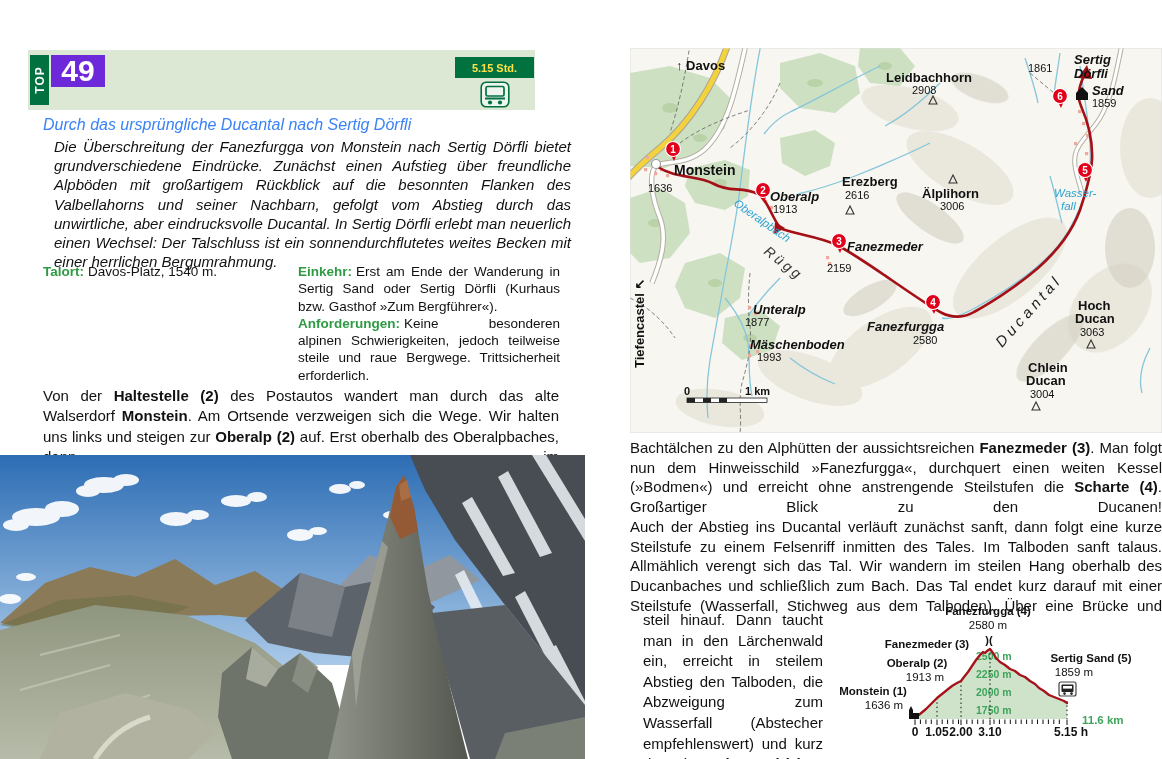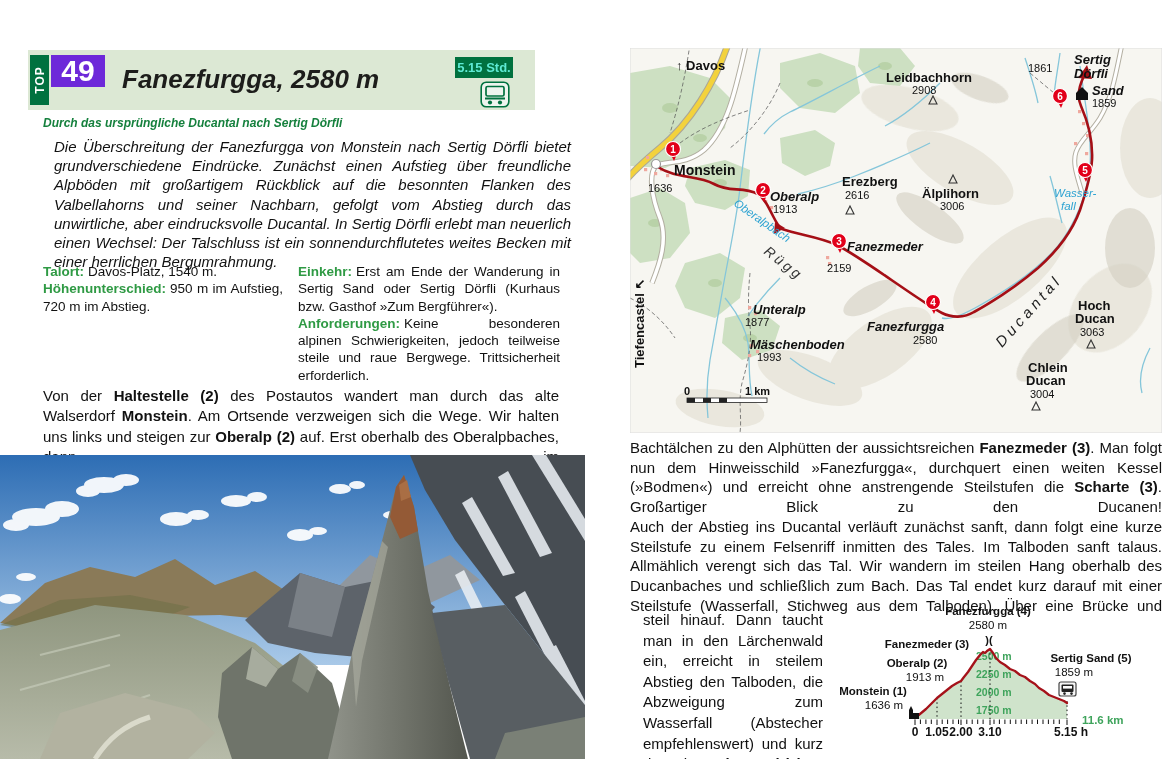--- a/index.html
+++ b/index.html
@@ -8,25 +8,25 @@
         font-family:"Liberation Sans",sans-serif;color:#111;overflow:hidden}
 
   
   .header-band{position:absolute;left:28px;top:50px;width:507px;height:60px;background:#dce8d4}
   .top-badge{position:absolute;left:2px;top:5px;width:19px;height:50px;background:#00713f;
              display:flex;align-items:center;justify-content:center}
   .top-badge span{transform:rotate(-90deg);color:#fff;font-weight:bold;font-size:12px;letter-spacing:1px}
   .route-number{position:absolute;left:23px;top:5px;width:54px;height:32px;background:#6d28d9;
                 color:#fff;font-weight:bold;font-size:30px;display:flex;align-items:center;justify-content:center}
   .page-title{position:absolute;left:94px;top:14px;font-size:26px;font-weight:bold;font-style:italic;color:#1d1d1b;white-space:nowrap}
-  .duration-badge{position:absolute;left:427px;top:7px;width:58px;height:21px;background:#00713f;color:#5eead4;
-                  font-weight:bold;font-size:13px;display:flex;align-items:center;justify-content:center}
+  .duration-badge{position:absolute;left:427px;top:7px;width:79px;height:21px;background:#00713f;color:#fde047;
+                  font-weight:bold;font-size:11px;display:flex;align-items:center;justify-content:center}
   .bus-icon-header{position:absolute;left:452px;top:31px;width:30px;height:27px}
 
-  .subtitle{position:absolute;left:43px;top:116px;width:517px;font-size:12px;font-weight:bold;font-style:italic;color:#15803d}
+  .subtitle{position:absolute;left:43px;top:116px;width:517px;font-size:16px;font-weight:normal;font-style:italic;color:#3b82f6}
   .intro{position:absolute;left:54px;top:137px;width:517px;font-size:15px;font-style:italic;
          line-height:19.2px;text-align:justify;text-align-last:left}
   .info-row{position:absolute;left:43px;top:263px;width:517px;display:flex;gap:15px;
             font-size:13.5px;line-height:17.3px}
   .info-col{text-align:justify}
   .info-col.left{width:240px}
   .info-col.right{width:262px}
   .info-col p{margin:0}
   .info-col b{color:#2f9a44;margin-right:4px}
   .body-left{position:absolute;left:43px;top:386px;width:516px;font-size:15px;line-height:20.4px;
@@ -66,38 +66,36 @@
 </head>
 <body>
 
 <div class="page">
 
   <div class="header-band">
     <div class="top-badge">
       <span>TOP</span>
     </div>
     <div class="route-number">49</div>
-    <div class="page-title">Fanezfurgga, 2580 m</div>
     <div class="duration-badge">5.15 Std.</div>
     <svg class="bus-icon-header" viewBox="0 0 30 27">
       <rect x="1.2" y="1.2" width="27.6" height="24.6" rx="5" fill="#eef4ee" stroke="#00713f" stroke-width="1.6"></rect>
       <rect x="6" y="5.5" width="18" height="9.5" rx="1.5" fill="none" stroke="#00713f" stroke-width="1.7"></rect>
       <rect x="5" y="16.5" width="20" height="2" fill="#00713f"></rect>
       <circle cx="10" cy="21.5" r="2.1" fill="#00713f"></circle>
       <circle cx="20" cy="21.5" r="2.1" fill="#00713f"></circle>
     </svg>
   </div>
 
   <div class="subtitle">Durch das ursprüngliche Ducantal nach Sertig Dörfli</div>
   <div class="intro">Die Überschreitung der Fanezfurgga von Monstein nach Sertig Dörfli bietet grundverschiedene Eindrücke. Zunächst einen Aufstieg über freundliche Alpböden mit großartigem Rückblick auf die besonnten Flanken des Valbellahorns und seiner Nachbarn, gefolgt vom Abstieg durch das unwirtliche, aber eindrucksvolle Ducantal. In Sertig Dörfli erlebt man neuerlich einen Wechsel: Der Talschluss ist ein sonnendurchflutetes weites Becken mit einer herrlichen Bergumrahmung.</div>
 
   <div class="info-row">
     <div class="info-col left">
       <p><b>Talort:</b><span>Davos-Platz, 1540 m.</span></p>
-      <p><b>Höhenunterschied:</b><span>950 m im Aufstieg, 720 m im Abstieg.</span></p>
     </div>
     <div class="info-col right">
       <p><b>Einkehr:</b><span>Erst am Ende der Wanderung in Sertig Sand oder Sertig Dörfli (Kurhaus bzw. Gasthof »Zum Bergführer«).</span></p>
       <p><b>Anforderungen:</b><span>Keine besonderen alpinen Schwierigkeiten, jedoch teilweise steile und raue Bergwege. Trittsicherheit erforderlich.</span></p>
     </div>
   </div>
 
   <div class="body-left">Von der <b>Haltestelle (2)</b> des Postautos wandert man durch das alte Walserdorf <b>Monstein</b>. Am Ortsende verzweigen sich die Wege. Wir halten uns links und steigen zur <b>Oberalp (2)</b> auf. Erst oberhalb des Oberalpbaches, dann im</div>
 
   <svg class="photo" viewBox="0 0 585 304">
@@ -361,21 +359,21 @@
       <rect x="73" y="350" width="8" height="4.5" fill="#222"></rect>
         <rect x="81" y="350" width="8" height="4.5" fill="#fff"></rect>
       <rect x="89" y="350" width="8" height="4.5" fill="#222"></rect>
         <rect x="97" y="350" width="40" height="4.5" fill="#fff"></rect>
       <rect x="57" y="350" width="80" height="4.5" fill="none" stroke="#222" stroke-width="0.8"></rect>
     </g>
     <rect width="532" height="385" fill="none" stroke="#ddd"></rect>
   </svg>
 
   <div class="right-text-1">
-    <p class="fj">Bachtälchen zu den Alphütten der aussichtsreichen <b>Fanezmeder (3)</b>. Man folgt nun dem Hinweisschild »Fanezfurgga«, durchquert einen weiten Kessel (»Bodmen«) und erreicht ohne anstrengende Steilstufen die <b>Scharte (3)</b>. Großartiger Blick zu den Ducanen!</p>
+    <p class="fj">Bachtälchen zu den Alphütten der aussichtsreichen <b>Fanezmeder (3)</b>. Man folgt nun dem Hinweisschild »Fanezfurgga«, durchquert einen weiten Kessel (»Bodmen«) und erreicht ohne anstrengende Steilstufen die <b>Scharte (4)</b>. Großartiger Blick zu den Ducanen!</p>
     <p class="fj">Auch der Abstieg ins Ducantal verläuft zunächst sanft, dann folgt eine kurze Steilstufe zu einem Felsenriff inmitten des Tales. Im Talboden sanft talaus. Allmählich verengt sich das Tal. Wir wandern im steilen Hang oberhalb des Ducanbaches und schließlich zum Bach. Das Tal endet kurz darauf mit einer Steilstufe (Wasserfall, Stichweg aus dem Talboden). Über eine Brücke und</p>
   </div>
   <div class="right-text-2">
     <p>steil hinauf. Dann taucht man in den Lärchenwald ein, erreicht in steilem Abstieg den Talboden, die Abzweigung zum Wasserfall (Abstecher empfehlenswert) und kurz danach <b>Sertig Sand (5)</b>.</p>
     <p>Mit dem Ortsbus (Linie 308) nach Davos-Platz.</p>
   </div>
 
   <svg class="chart" viewBox="0 0 322 166">
     <polygon fill="#cfe3cb" points="75,125 80,121 86,116 91,111 94,108 97,105 102,101 107,97 112,93 117,90 121,88 124,84 128,79 132,73 136,67 140,62 143,59 145,60 147,58 150,56 153,60 156,65 160,69 165,72 170,76 175,78 180,82 185,84 190,88 195,91 199,95 204,98 209,102 214,104 219,106 224,108 227,110 227,126 75,126"></polygon>
 

